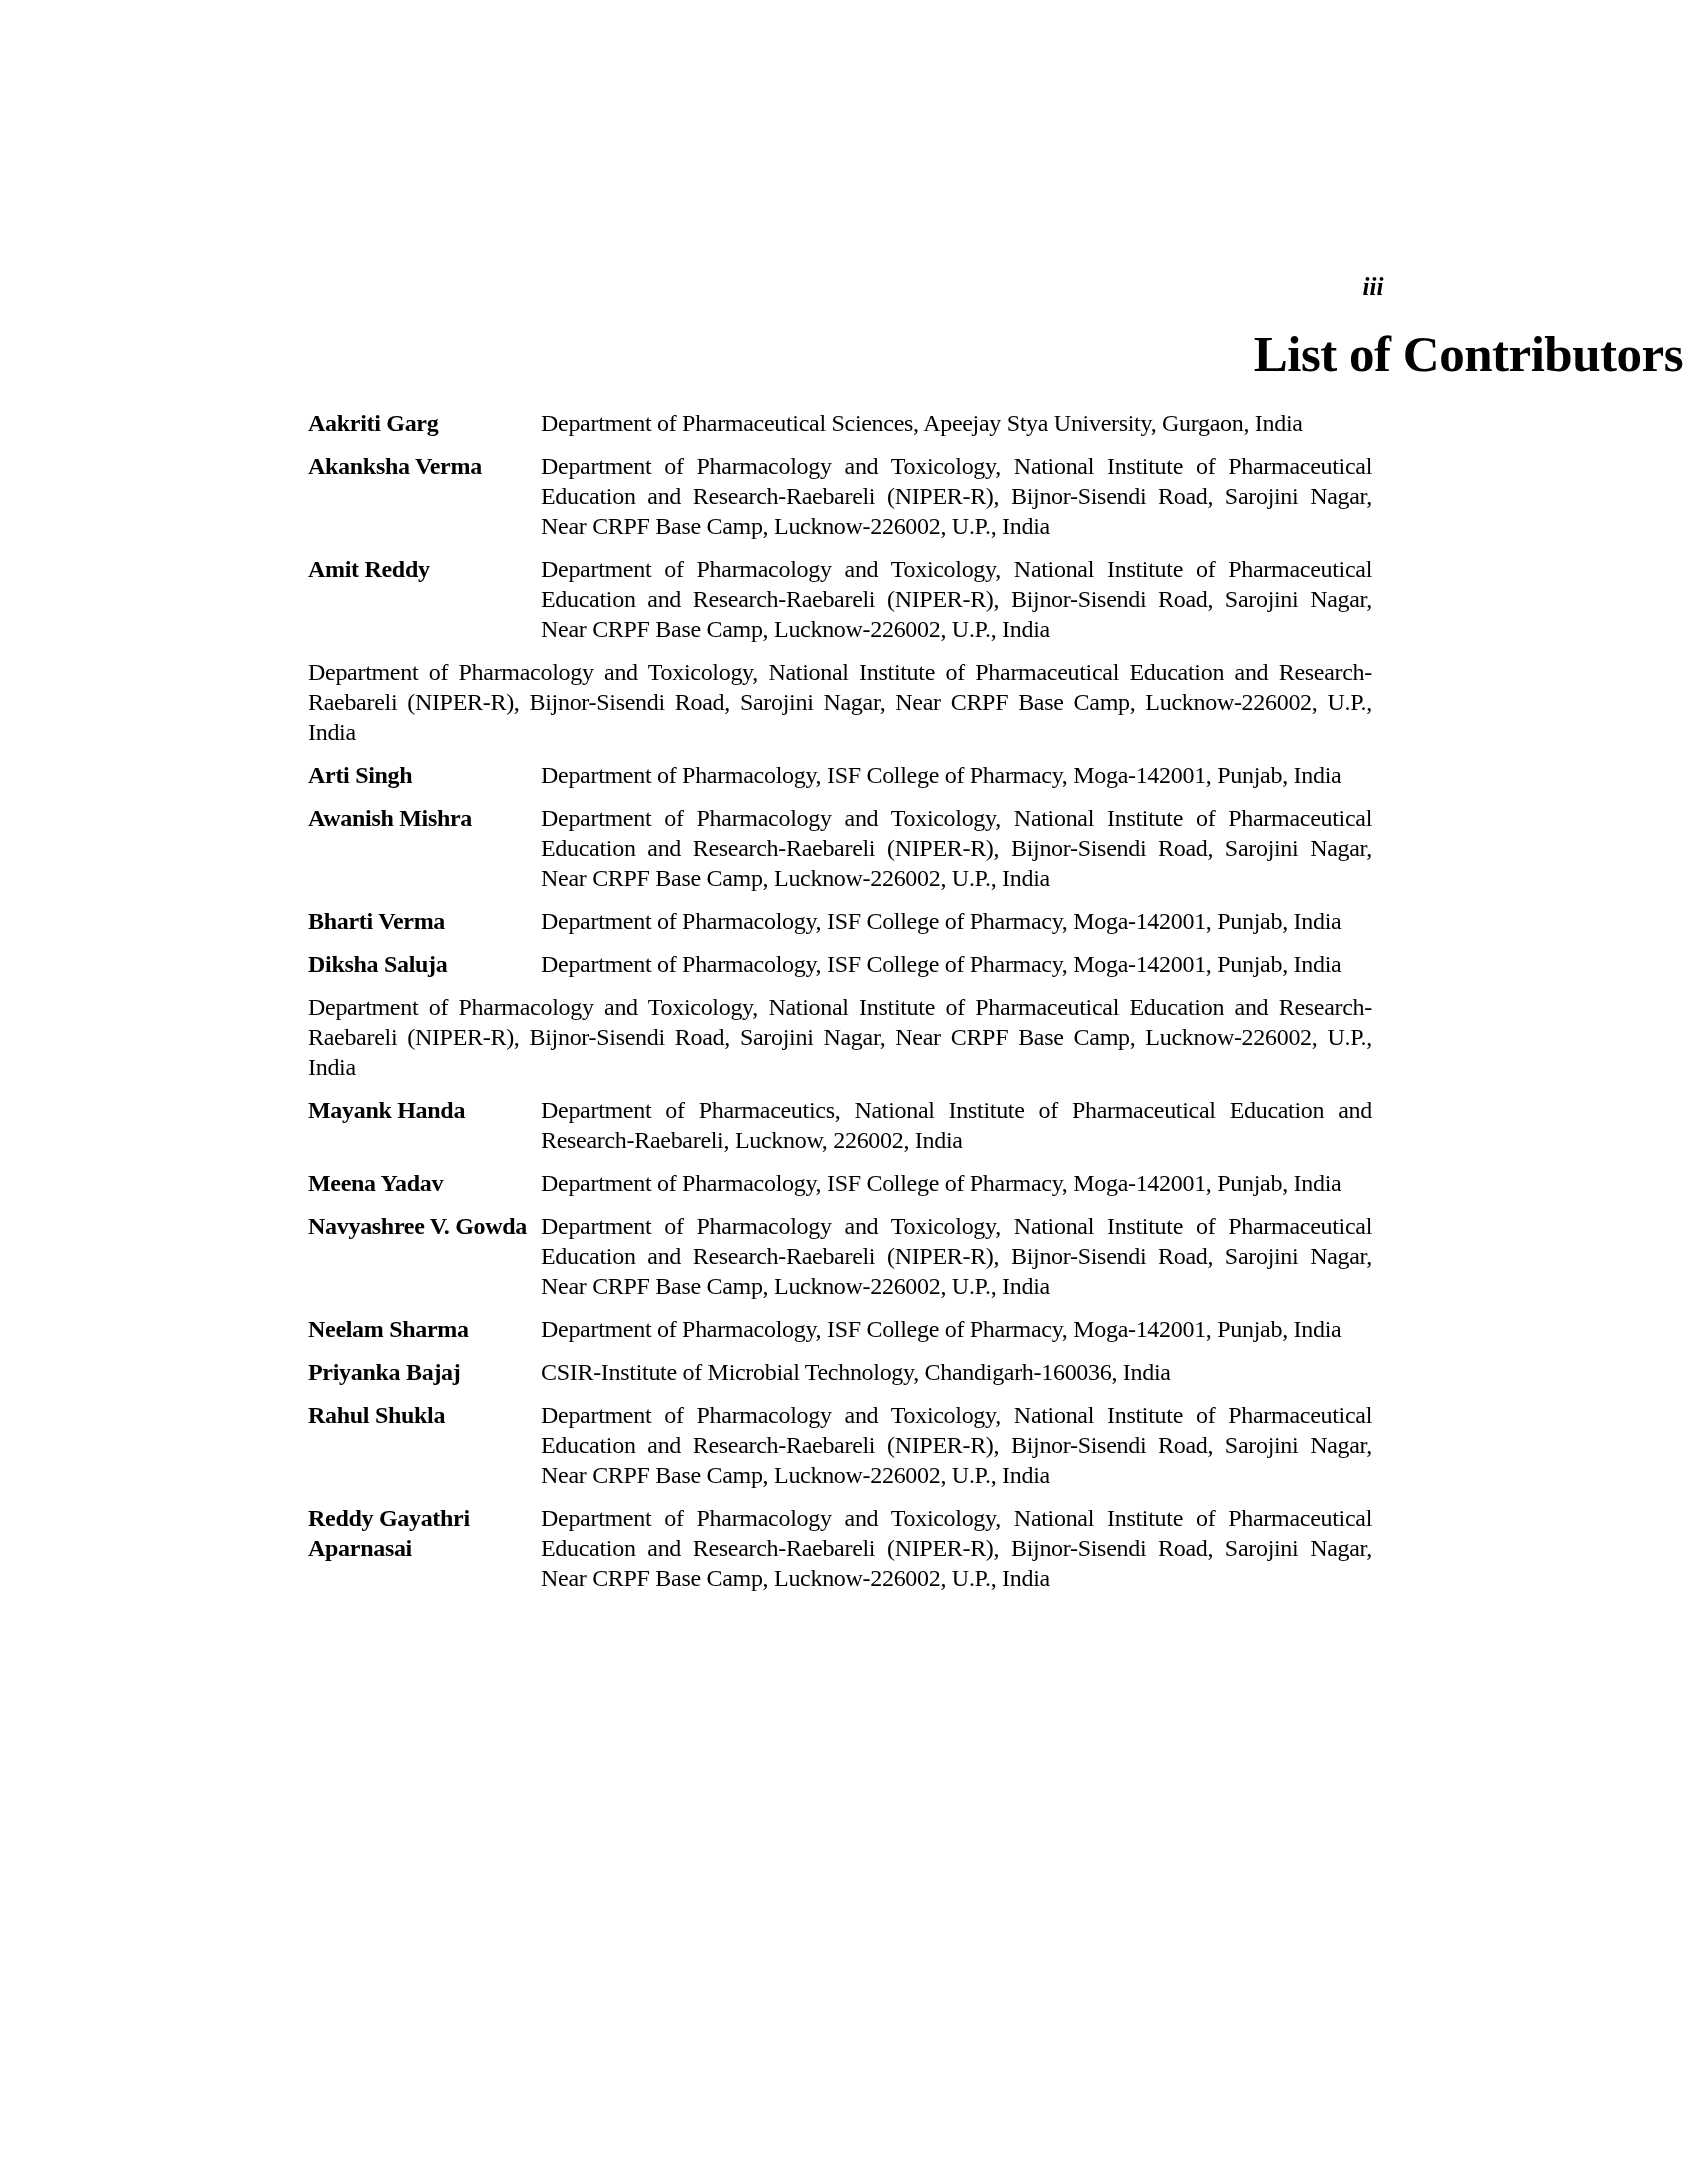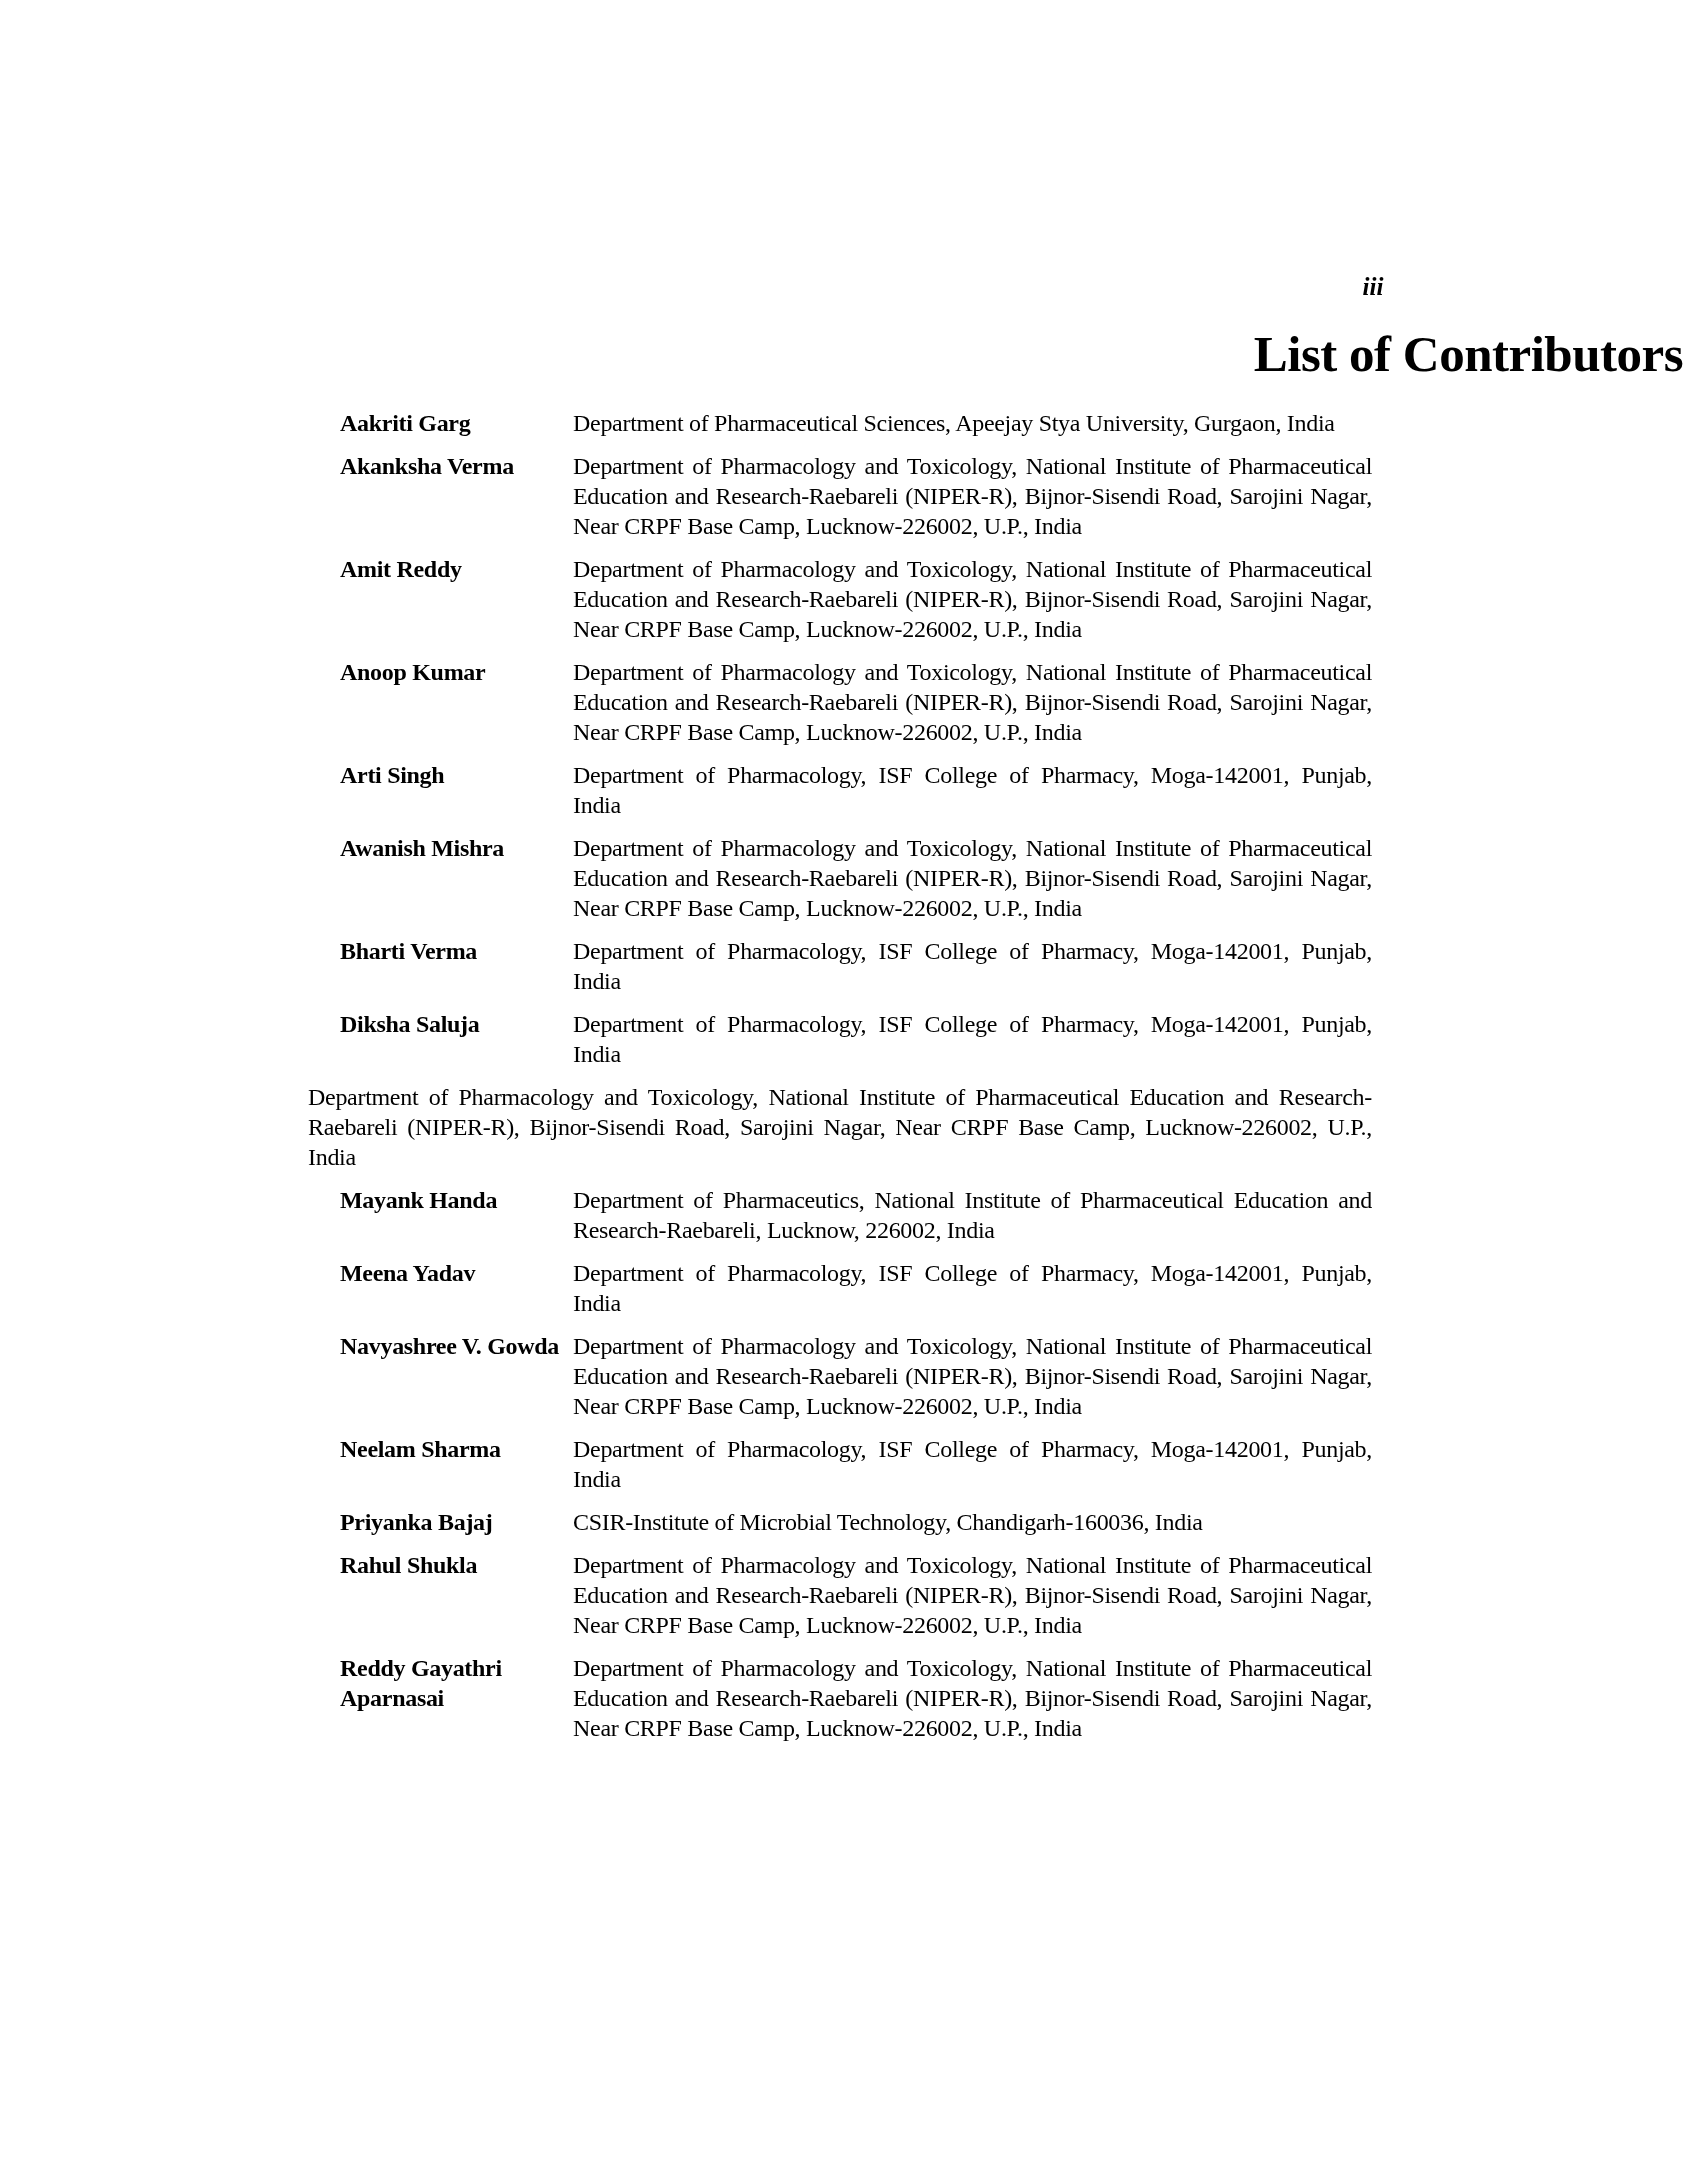--- a/index.html
+++ b/index.html
@@ -5,21 +5,21 @@
   html, body { margin: 0; padding: 0; background: #ffffff; }
   body { width: 1683px; height: 2178px; position: relative; overflow: hidden;
          font-family: "Liberation Serif", "DejaVu Serif", serif; color: #000; }
   .page-number { position: absolute; top: 273px; left: 1358px; width: 30px; text-align: center;
                  font-size: 25px; font-style: italic; font-weight: bold; }
   .title { position: absolute; top: 325px; left: 0; width: 1683px; text-align: right;
            font-size: 51px; font-weight: bold; letter-spacing: -0.5px; }
   .list { position: absolute; top: 408px; left: 308px; width: 1064px; }
   .entry { display: flex; margin-bottom: 13px; }
   .name { width: 233px; flex: none; font-weight: bold; font-size: 24px; line-height: 30px;
-          letter-spacing: -0.3px; margin-left: 32px; }
+          letter-spacing: -0.3px; }
   .affil { flex: 1; font-size: 24px; line-height: 30px; text-align: justify;
            letter-spacing: -0.3px; }
 </style>
 </head>
 <body>
 
 <div class="page-number">iii</div>
 <h1 class="title" style="margin:0;">List of Contributors</h1>
 
 <div class="list">
@@ -29,21 +29,20 @@
   </div>
   <div class="entry">
     <div class="name">Akanksha Verma</div>
     <div class="affil">Department of Pharmacology and Toxicology, National Institute of Pharmaceutical Education and Research-Raebareli (NIPER-R), Bijnor-Sisendi Road, Sarojini Nagar, Near CRPF Base Camp, Lucknow-226002, U.P., India</div>
   </div>
   <div class="entry">
     <div class="name">Amit Reddy</div>
     <div class="affil">Department of Pharmacology and Toxicology, National Institute of Pharmaceutical Education and Research-Raebareli (NIPER-R), Bijnor-Sisendi Road, Sarojini Nagar, Near CRPF Base Camp, Lucknow-226002, U.P., India</div>
   </div>
   <div class="entry">
-    <div class="name">Anoop Kumar</div>
     <div class="affil">Department of Pharmacology and Toxicology, National Institute of Pharmaceutical Education and Research-Raebareli (NIPER-R), Bijnor-Sisendi Road, Sarojini Nagar, Near CRPF Base Camp, Lucknow-226002, U.P., India</div>
   </div>
   <div class="entry">
     <div class="name">Arti Singh</div>
     <div class="affil">Department of Pharmacology, ISF College of Pharmacy, Moga-142001, Punjab, India</div>
   </div>
   <div class="entry">
     <div class="name">Awanish Mishra</div>
     <div class="affil">Department of Pharmacology and Toxicology, National Institute of Pharmaceutical Education and Research-Raebareli (NIPER-R), Bijnor-Sisendi Road, Sarojini Nagar, Near CRPF Base Camp, Lucknow-226002, U.P., India</div>
   </div>

